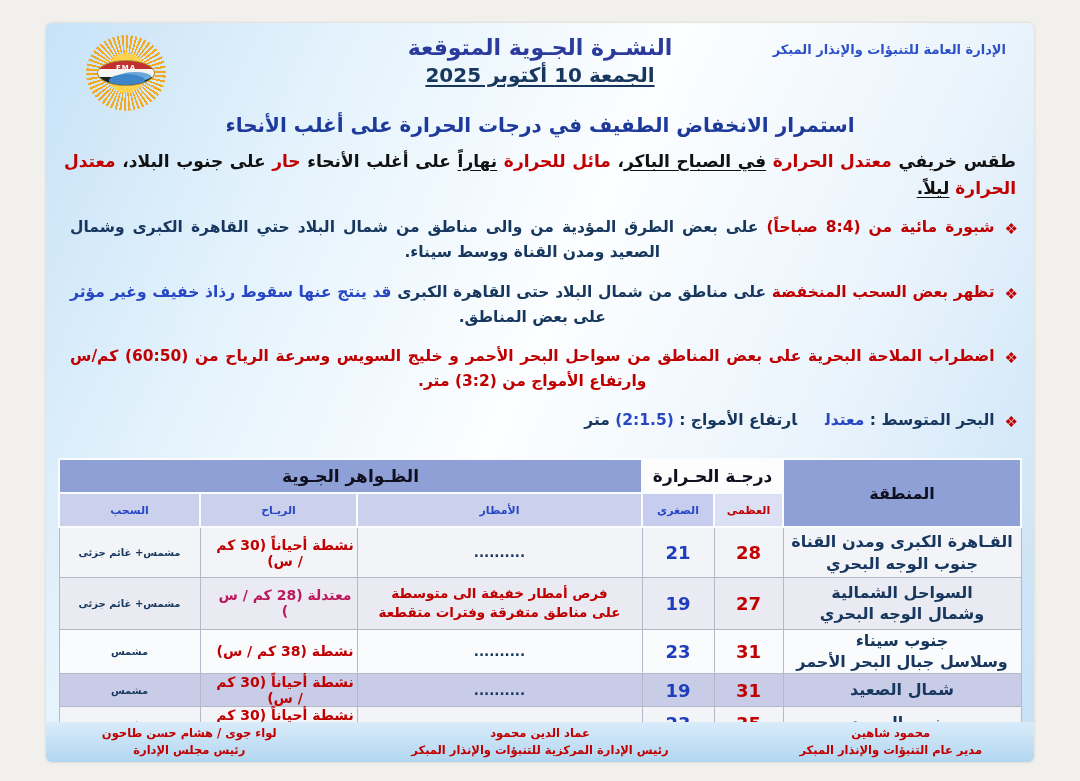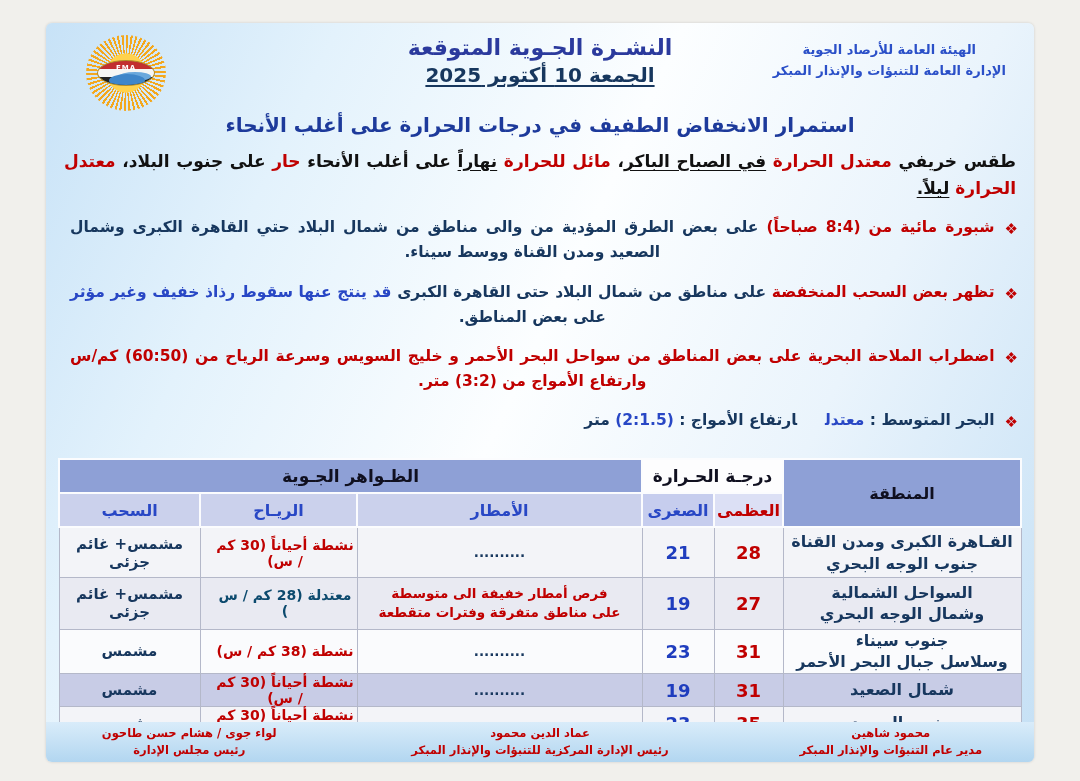--- a/index.html
+++ b/index.html
@@ -87,39 +87,39 @@
   .bullet-text.start-last { text-align-last: right; }
   .gap { margin-right: 28px; }
 
   
   .table-wrap { margin: 24px 12px 0 14px; }
   table { width: 962px; border-collapse: collapse; table-layout: fixed; }
   thead th { border: 2px solid #fbfcfe; }
   th.group-ph  { background: #8ea0d6; color: #101020; font-size: 17px; height: 34px; }
   th.group-temp{ background: #fdfdfe; color: #101020; font-size: 17px; }
   th.region-h  { background: #8ea0d6; color: #101020; font-size: 16px; }
-  th.sub       { background: #cbd1ec; color: #2847c5; font-size: 16px; height: 34px; }
+  th.sub       { background: #cbd1ec; color: #2847c5; font-size: 11px; height: 34px; }
   th.sub-min   { background: #c6cdee; color: #2847c5; }
   th.sub-max   { background: #dce0f5; color: #c00000; }
   tbody td {
     border: 1px solid #b4b8c9;
     text-align: center; vertical-align: middle;
     white-space: pre-line;
   }
   tbody tr:nth-child(1) { height: 50px; background: #f3f4f8; }
   tbody tr:nth-child(2) { height: 52px; background: #e9eaf2; }
   tbody tr:nth-child(3) { height: 44px; background: #fafbfd; border-radius: 16px; }
   tbody tr:nth-child(4) { height: 30px; }
   tbody tr:nth-child(5) { height: 31px; background: #f3f4f8; }
   td.region { color: #17375e; font-size: 16px; line-height: 1.35; }
   td.temp-max { color: #c00000; font-size: 18px; }
   td.temp-min { color: #1f3dbe; font-size: 18px; }
   td.rain  { font-size: 13.5px; line-height: 1.4; }
   td.wind  { font-size: 14px; padding-left: 13px; }
-  td.clouds{ color: #17375e; font-size: 15px; }
+  td.clouds{ color: #17375e; font-size: 10px; }
 
   
   .footer {
     position: absolute; left: 0; right: 0; bottom: 0;
     height: 40px;
     background: linear-gradient(180deg, #d9ecfa 0%, #b2d6f0 100%);
     display: flex; align-items: center;
     color: #c00000; font-size: 11.5px;
   }
   .signer { text-align: center; line-height: 1.5; }
@@ -139,21 +139,20 @@
         <div class="flag">
           <div class="ema-text">EMA</div>
           <div class="cloud"></div>
         </div>
       </div>
       <div class="title-block">
         <div class="main-title">النشـرة الجـوية المتوقعة</div>
         <div class="date-line">الجمعة 10 أكتوبر 2025</div>
       </div>
       <div class="org-block">
-        <div>الهيئة العامة للأرصاد الجوية</div>
         <div>الإدارة العامة للتنبؤات والإنذار المبكر</div>
       </div>
     </div>
 
     <div class="headline">استمرار الانخفاض الطفيف في درجات الحرارة على أغلب الأنحاء</div>
 
     <p class="intro"><span>طقس خريفي </span><span class="red">معتدل الحرارة </span><span class="u">في الصباح الباكر</span><span>، </span><span class="red">مائل للحرارة </span><span class="u">نهاراً</span><span> على أغلب الأنحاء </span><span class="red">حار</span><span> على جنوب البلاد، </span><span class="red">معتدل الحرارة </span><span class="u">ليلاً.</span></p>
 
     <div class="bullets">
 
@@ -213,21 +212,21 @@
             <td class="wind" style="color: rgb(192, 0, 0);">نشطة أحياناً (30 كم / س)</td>
             <td class="clouds">مشمس+ غائم جزئى</td>
           </tr>
           <tr>
             <td class="region">السواحل الشمالية
 وشمال الوجه البحري</td>
             <td class="temp-max">27</td>
             <td class="temp-min">19</td>
             <td class="rain" style="color: rgb(192, 0, 0);">فرص أمطار خفيفة الى متوسطة
 على مناطق متفرقة وفترات متقطعة</td>
-            <td class="wind" style="color: #0c4a6e;">معتدلة (28 كم / س )</td>
+            <td class="wind" style="color: #be185d;">معتدلة (28 كم / س )</td>
             <td class="clouds">مشمس+ غائم جزئى</td>
           </tr>
           <tr>
             <td class="region">جنوب سيناء
 وسلاسل جبال البحر الأحمر</td>
             <td class="temp-max">31</td>
             <td class="temp-min">23</td>
             <td class="rain" style="color: rgb(23, 55, 94);">..........</td>
             <td class="wind" style="color: rgb(192, 0, 0);">نشطة (38 كم / س)</td>
             <td class="clouds">مشمس</td>

